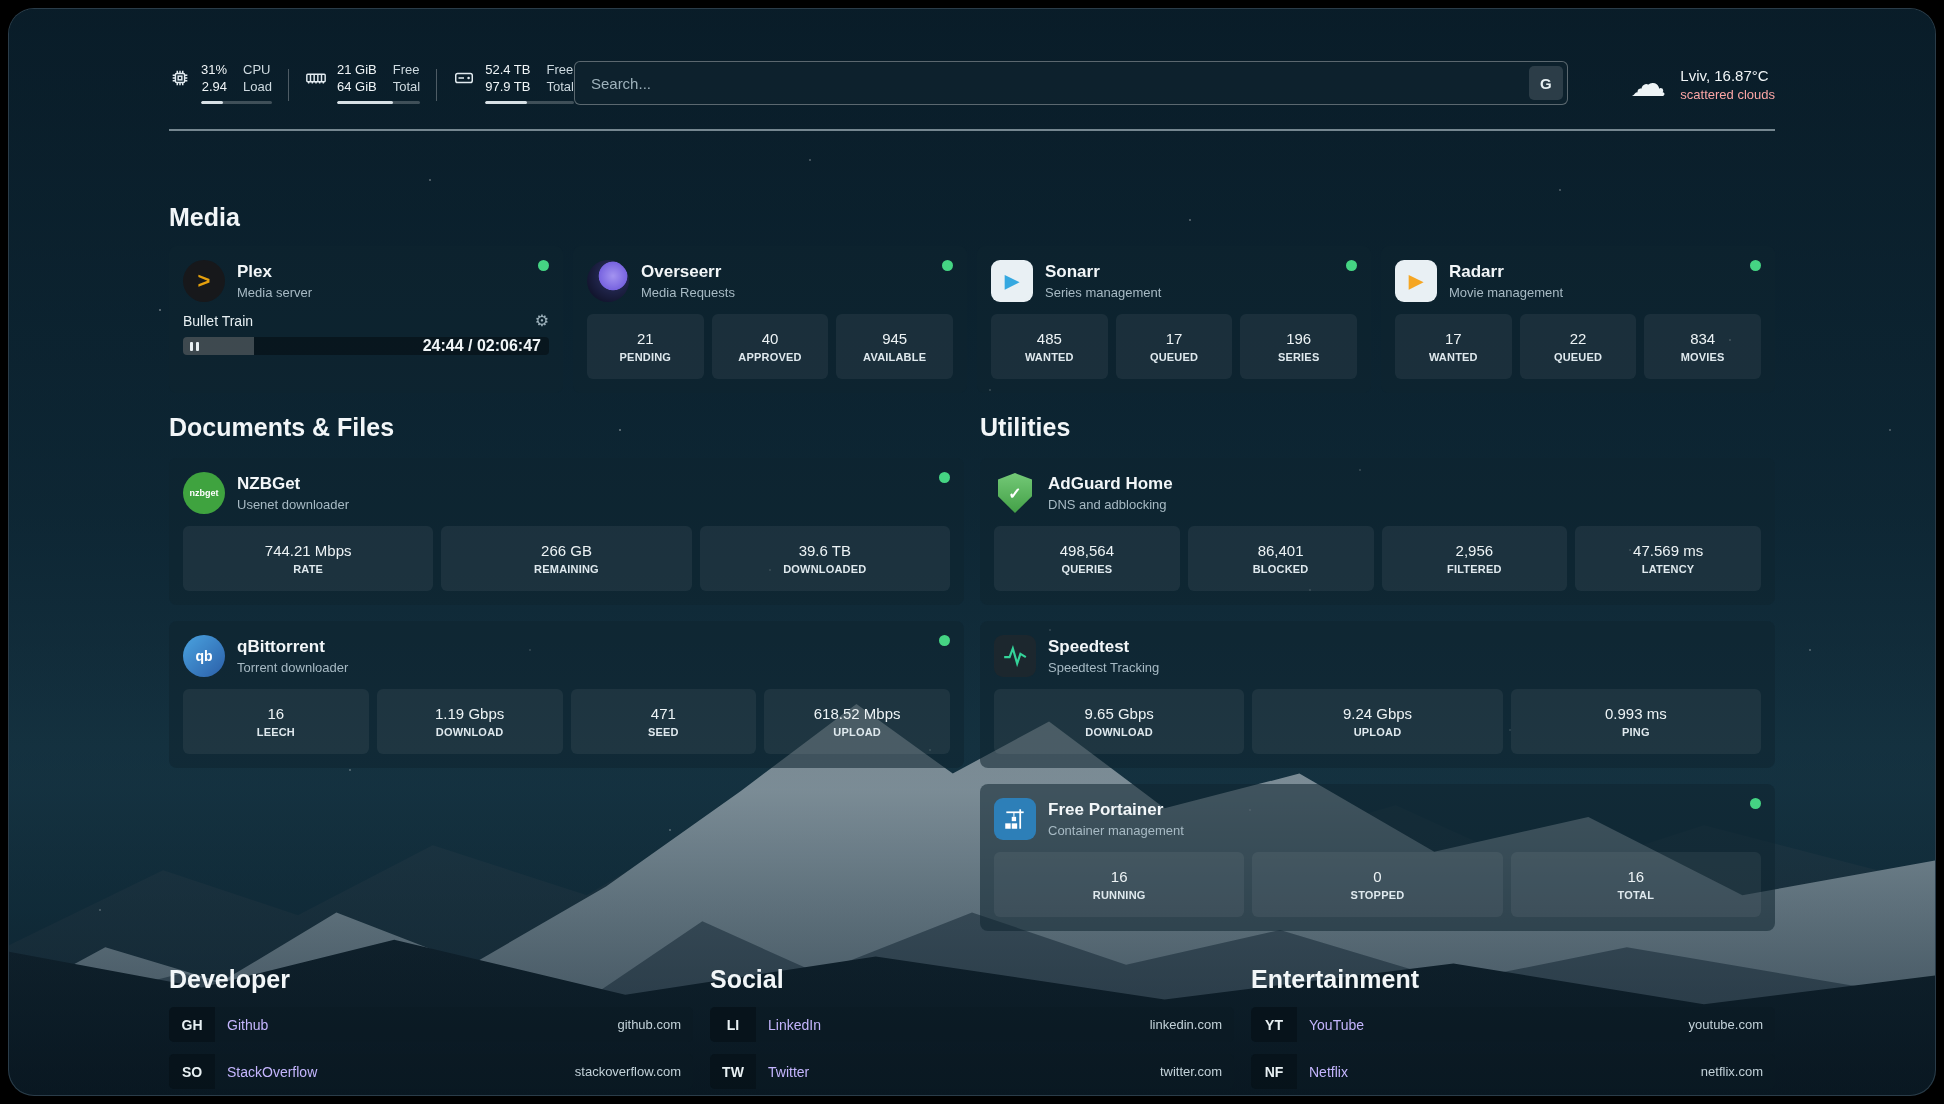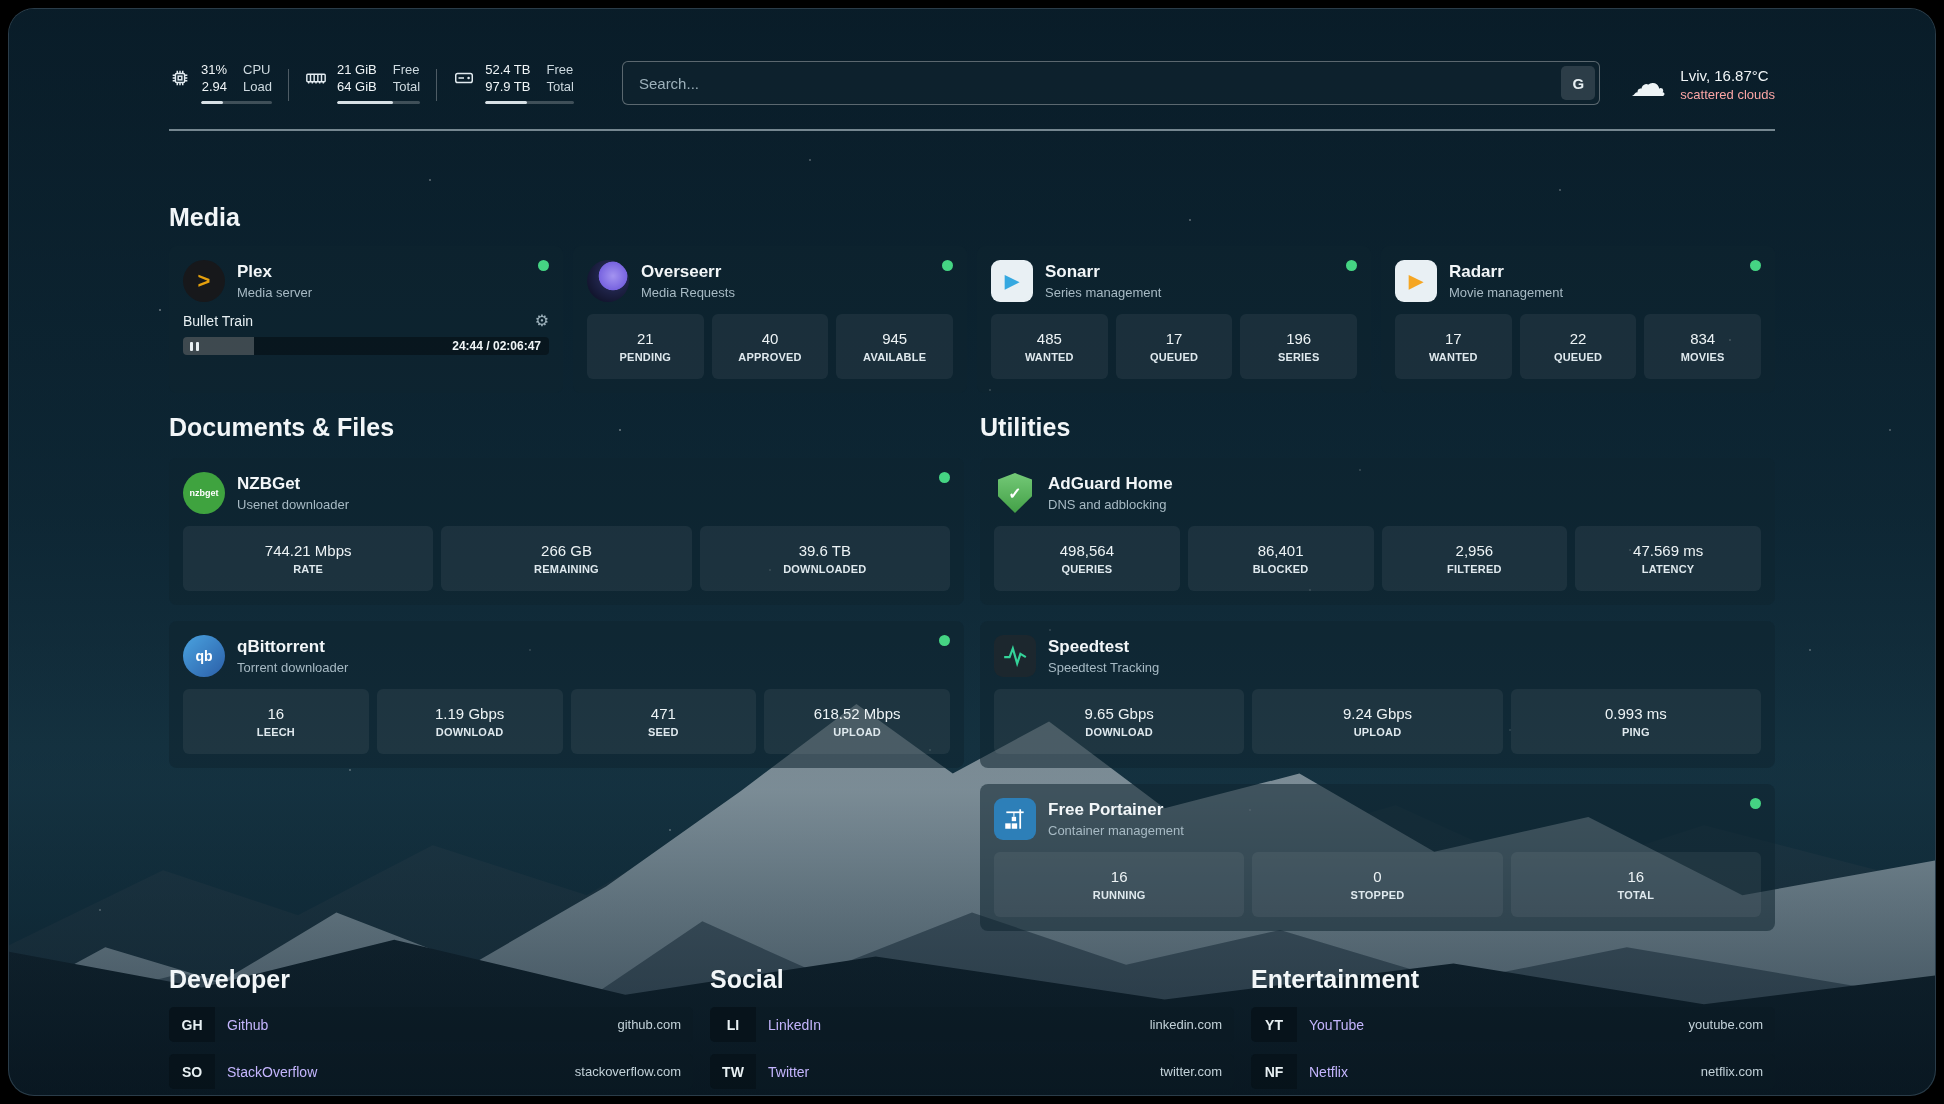--- a/index.html
+++ b/index.html
@@ -28,21 +28,21 @@
   .topbar{display:flex;align-items:center;padding-top:52px}
   .monitors{display:flex;align-items:center;gap:16px}
   .monitor{display:flex;align-items:flex-start;gap:10px}
   .mon-icon{color:#e3ecf1;margin-top:5px}
   .mon-grid{display:grid;grid-template-columns:auto auto;column-gap:16px;font-size:13px;line-height:1.3}
   .mon-grid .v{text-align:right;color:#f0f5f7}
   .mon-grid .l{color:#cdd9df}
   .mon-bar{margin-top:5px;height:3px;border-radius:2px;background:rgba(255,255,255,0.22);overflow:hidden}
   .mon-fill{height:100%;border-radius:2px;background:#d7e0e5}
   .vsep{width:1px;height:32px;background:rgba(255,255,255,0.28);margin-top:3px}
-  .searchwrap{position:relative;flex:1;max-width:994px;margin-left:48px}
+  .searchwrap{position:relative;flex:1;max-width:994px;}
   .search{width:100%;height:44px;background:rgba(16,36,48,0.55);border:1px solid rgba(255,255,255,0.32);border-radius:6px;color:#eef4f6;font-size:15px;padding:0 56px 0 16px;outline:none}
   .search::placeholder{color:#9db1bb}
   .gbtn{position:absolute;right:5px;top:5px;width:34px;height:34px;border:none;border-radius:5px;background:rgba(255,255,255,0.13);color:#e8f0f3;font-size:15px;font-weight:600;cursor:pointer}
   .weather{display:flex;align-items:center;gap:14px;margin-left:auto;padding-left:30px;margin-top:2px}
   .cloud{font-size:36px;color:#eef4f6;line-height:1}
   .w-loc{font-size:15px;color:#f0f5f7}
   .w-cond{font-size:13px;color:#fca5a5;margin-top:3px}
   .divider{margin-top:24px;height:2px;background:rgba(205,220,228,0.55)}
   .section-heading{font-size:25px;font-weight:700;color:#f2f6f8}
   .media-section{margin-top:72px}
@@ -59,21 +59,21 @@
   .stat-v{font-size:15px;color:#edf3f5}
   .stat-l{font-size:11px;font-weight:700;color:#dfe9ee;margin-top:4px;letter-spacing:.2px}
   
   .np-row{display:flex;align-items:center;justify-content:space-between;margin-top:9px}
   .np-title{font-size:14px;color:#e8f0f3}
   .gear{color:#9db1bb;font-size:16px;cursor:pointer}
   .np-bar{position:relative;margin-top:7px;height:18px;border-radius:4px;background:rgba(0,0,0,0.35);display:flex;align-items:center;overflow:hidden}
   .np-fill{position:absolute;left:0;top:0;bottom:0;background:rgba(255,255,255,0.22)}
   .pause{position:relative;display:flex;gap:3px;margin-left:7px}
   .pause span{width:3px;height:9px;background:#e8f0f3;border-radius:1px}
-  .np-time{position:absolute;right:8px;font-size:12px;font-weight:700;color:#f0f5f7}
+  .np-time{position:absolute;right:8px;font-size:16px;font-weight:700;color:#f0f5f7}
   
   .icon-plex{background:#17181b;border-radius:50%}
   .icon-plex span{color:#e5a00d;font-size:22px;font-weight:800}
   .icon-overseerr{border-radius:50%;background:radial-gradient(circle at 62% 38%,#a393f0 0%,#7864e0 38%,#20244a 40%,#12152e 75%)}
   .icon-sonarr{background:#e9f0f4}
   .icon-sonarr span{color:#35a8e0;font-size:18px}
   .icon-radarr{background:#e9f0f4}
   .icon-radarr span{color:#f5a623;font-size:18px}
   .icon-nzbget{background:#3fa33f;border-radius:50%}
   .icon-nzbget span{color:#fff;font-size:9px;font-weight:700}

